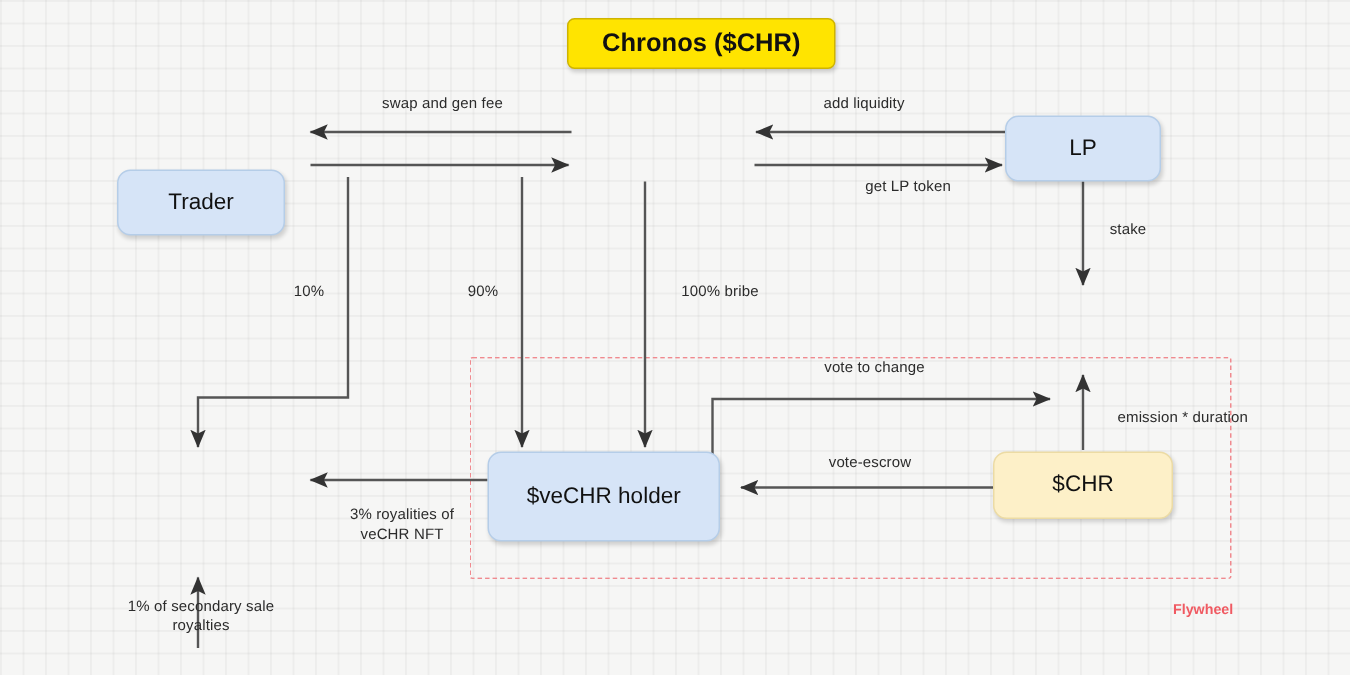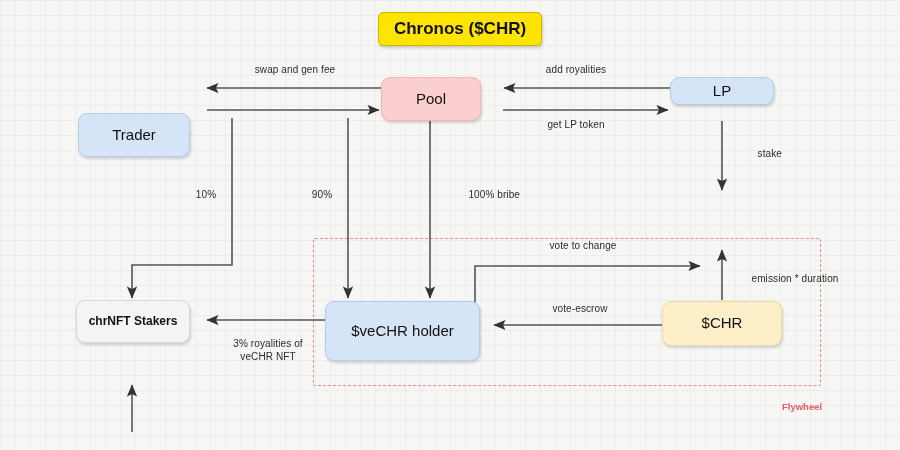--- a/index.html
+++ b/index.html
@@ -107,52 +107,52 @@
       <path d="M662,325 L494,325"></path>
 
       <path d="M722,300 L722,250"></path>
 
       <path d="M325,320 L207,320"></path>
 
       <path d="M132,432 L132,385"></path>
     </g>
   </svg>
 
-  <div class="node title" style="left:378px;top:12px;width:164px;height:34px;">Chronos ($CHR)</div>
+  <div class="node title" style="left:378px;top:12px;width:179px;height:34px;">Chronos ($CHR)</div>
 
   <div class="node blue" style="left:78px;top:77px;width:112px;height:44px;margin-top:36px;">Trader</div>
 
-  <div class="node pink" style="left:381px;top:77px;width:100px;height:44px;">Pool</div>
 
-  <div class="node blue" style="left:670px;top:77px;width:104px;height:28px;">LP</div>
+  <div class="node blue" style="left:670px;top:77px;width:104px;height:44px;">LP</div>
 
 
-  <div class="node white" style="left:76px;top:300px;width:114px;height:43px;">chrNFT Stakers</div>
 
   <div class="node blue" style="left:325px;top:301px;width:155px;height:60px;">$veCHR holder</div>
 
   <div class="node cream" style="left:662px;top:301px;width:120px;height:45px;">$CHR</div>
 
   <div class="label" style="left:237px;top:64px;width:116px;">swap and gen fee</div>
 
-  <div class="label" style="left:518px;top:64px;width:116px;">add royalities</div>
+  <div class="label" style="left:518px;top:64px;width:116px;">add liquidity</div>
 
-  <div class="label" style="left:518px;top:119px;width:116px;">get LP token</div>
+  <div class="label" style="left:518px;top:119px;width:116px;text-align:right;">get LP token</div>
 
-  <div class="label" style="left:722px;top:148px;width:60px;text-align:right;">stake</div>
+  <div class="label" style="left:722px;top:148px;width:60px;text-align:center;">stake</div>
 
   <div class="label" style="left:186px;top:189px;width:40px;">10%</div>
 
   <div class="label" style="left:302px;top:189px;width:40px;">90%</div>
 
-  <div class="label" style="left:440px;top:189px;width:80px;text-align:right;">100% bribe</div>
+  <div class="label" style="left:440px;top:189px;width:80px;text-align:center;">100% bribe</div>
 
   <div class="label" style="left:518px;top:240px;width:130px;">vote to change</div>
 
   <div class="label" style="left:525px;top:303px;width:110px;">vote-escrow</div>
 
-  <div class="label" style="left:745px;top:273px;width:100px;text-align:center;">emission * duration</div>
+  <div class="label" style="left:745px;top:273px;width:100px;text-align:left;">emission * duration</div>
 
   <div class="label" style="left:218px;top:338px;width:100px;text-align:center;">3% royalities of
 veCHR NFT</div>
 
+  <div class="label" style="left:62px;top:399px;width:144px;">1% of secondary sale
+royalties</div>
 
 </div>
 
 </body></html>

